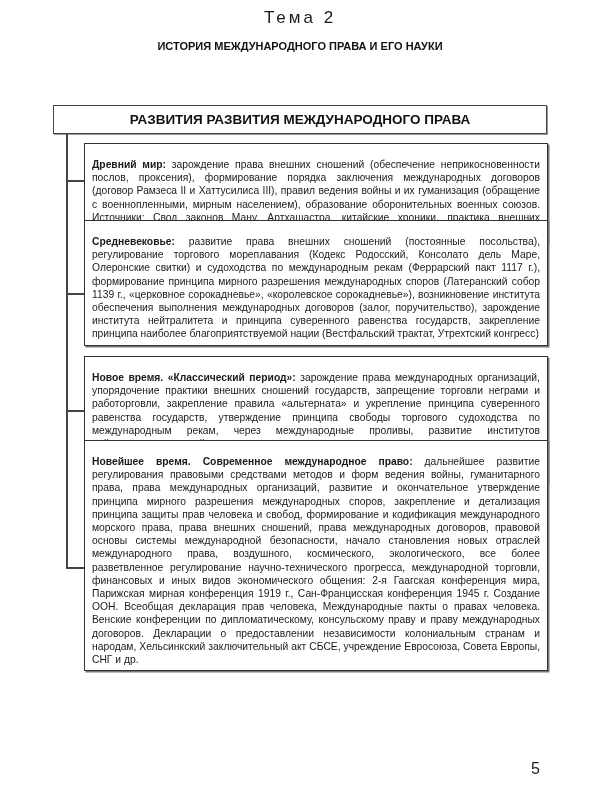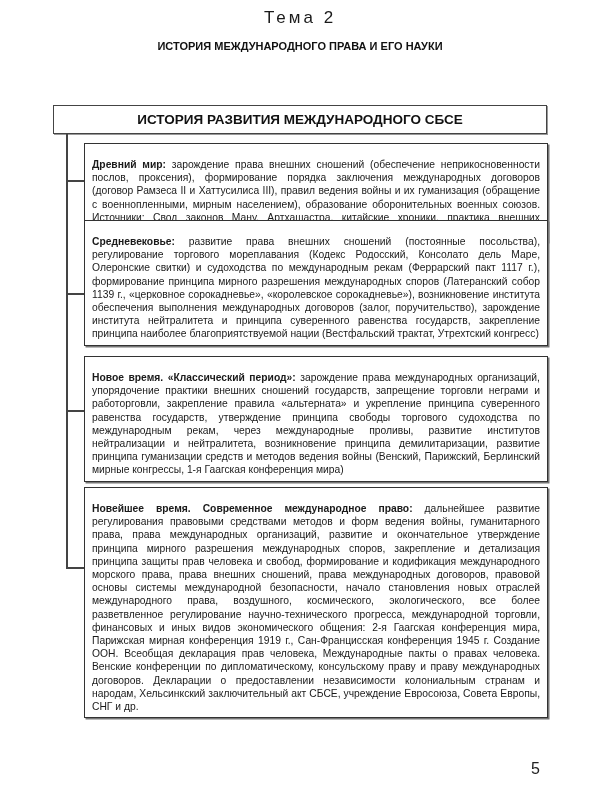--- a/index.html
+++ b/index.html
@@ -19,37 +19,37 @@
                 font-size: 10.3px; line-height: 13.2px; text-align: justify; color: #1a1a1a; }
   .period-box .lead { font-weight: bold; }
   .page-number { position: absolute; left: 531px; top: 760px; font-size: 16px; color: #222; }
 </style>
 </head>
 <body>
 
 <div class="topic-label">Тема 2</div>
 <div class="chapter-title">ИСТОРИЯ МЕЖДУНАРОДНОГО ПРАВА И ЕГО НАУКИ</div>
 
-<div class="header-box">ИСТОРИЯ РАЗВИТИЯ МЕЖДУНАРОДНОГО СБСЕ</div>
+<div class="header-box">РАЗВИТИЯ РАЗВИТИЯ МЕЖДУНАРОДНОГО ПРАВА</div>
 
 <div class="trunk"></div>
 <div class="connector" style="top:180px"></div>
 <div class="connector" style="top:293px"></div>
 <div class="connector" style="top:410px"></div>
 <div class="connector" style="top:567px"></div>
 
 <div class="period-box" style="top:143px">
   <span class="lead">Древний мир:</span><span> зарождение права внешних сношений (обеспечение неприкосновенности послов, проксения), формирование порядка заключения международных договоров (договор Рамзеса II и Хаттусилиса III), правил ведения войны и их гуманизация (обращение с военнопленными, мирным населением), образование оборонительных военных союзов. Источники: Свод законов Ману, Артхашастра, китайские хроники, практика внешних сношений эпохи эллинизма, Древнего Рима</span>
 </div>
 
 <div class="period-box" style="top:220px">
   <span class="lead">Средневековье:</span><span> развитие права внешних сношений (постоянные посольства), регулирование торгового мореплавания (Кодекс Родосский, Консолато дель Маре, Олеронские свитки) и судоходства по международным рекам (Феррарский пакт 1117 г.), формирование принципа мирного разрешения международных споров (Латеранский собор 1139 г., «церковное сорокадневье», «королевское сорокадневье»), возникновение института обеспечения выполнения международных договоров (залог, поручительство), зарождение института нейтралитета и принципа суверенного равенства государств, закрепление принципа наиболее благоприятствуемой нации (Вестфальский трактат, Утрехтский конгресс)</span>
 </div>
 
 <div class="period-box" style="top:356px">
   <span class="lead">Новое время. «Классический период»:</span><span> зарождение права международных организаций, упорядочение практики внешних сношений государств, запрещение торговли неграми и работорговли, закрепление правила «альтерната» и укрепление принципа суверенного равенства государств, утверждение принципа свободы торгового судоходства по международным рекам, через международные проливы, развитие институтов нейтрализации и нейтралитета, возникновение принципа демилитаризации, развитие принципа гуманизации средств и методов ведения войны (Венский, Парижский, Берлинский мирные конгрессы, 1-я Гаагская конференция мира)</span>
 </div>
 
-<div class="period-box" style="top:487px">
+<div class="period-box" style="top:440px">
   <span class="lead">Новейшее время. Современное международное право:</span><span> дальнейшее развитие регулирования правовыми средствами методов и форм ведения войны, гуманитарного права, права международных организаций, развитие и окончательное утверждение принципа мирного разрешения международных споров, закрепление и детализация принципа защиты прав человека и свобод, формирование и кодификация международного морского права, права внешних сношений, права международных договоров, правовой основы системы международной безопасности, начало становления новых отраслей международного права, воздушного, космического, экологического, все более разветвленное регулирование научно-технического прогресса, международной торговли, финансовых и иных видов экономического общения: 2-я Гаагская конференция мира, Парижская мирная конференция 1919 г., Сан-Францисская конференция 1945 г. Создание ООН. Всеобщая декларация прав человека, Международные пакты о правах человека. Венские конференции по дипломатическому, консульскому праву и праву международных договоров. Декларации о предоставлении независимости колониальным странам и народам, Хельсинкский заключительный акт СБСЕ, учреждение Евросоюза, Совета Европы, СНГ и др.</span>
 </div>
 
 <div class="page-number">5</div>
 
 </body></html>

